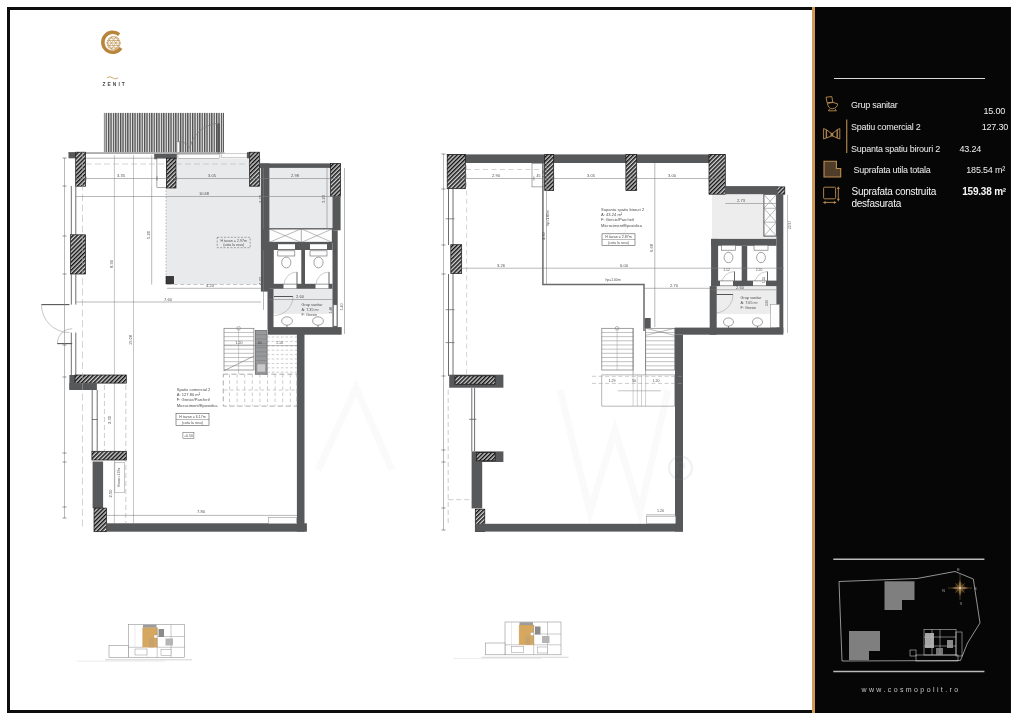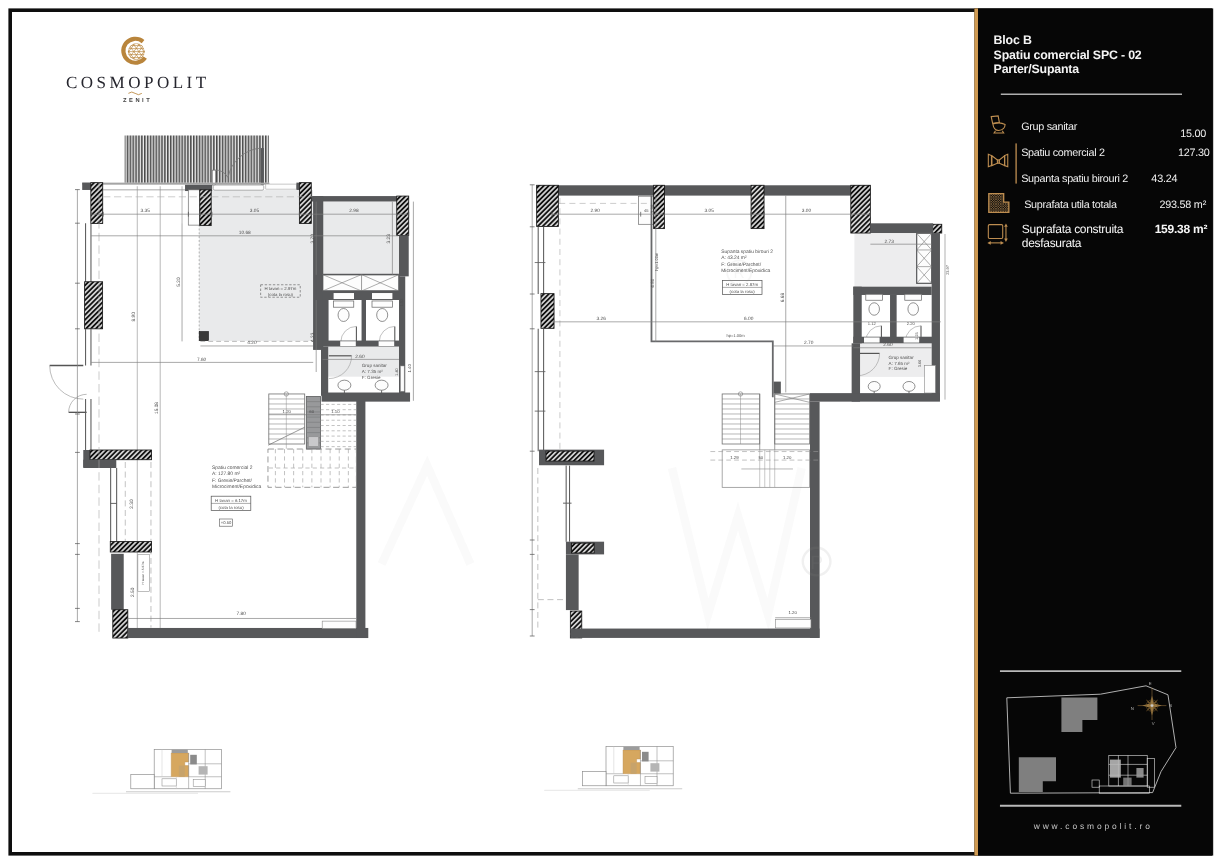--- a/index.html
+++ b/index.html
@@ -518,27 +518,25 @@
 <rect x="956" y="632" width="6" height="24"></rect>
 <rect x="916" y="655" width="42" height="6"></rect>
 <rect x="910" y="650" width="6" height="6"></rect>
 </g>
 <rect x="925" y="633" width="9" height="15" fill="#b7b7b7" opacity="0.9"></rect>
 <rect x="947" y="640" width="6" height="8" fill="#989898" opacity="0.9"></rect>
 <rect x="936" y="648" width="7" height="7" fill="#8f8f8f" opacity="0.8"></rect>
 </g>
 </svg>
 
-<div class="abs" style="left:55px;top:61px;width:260px;font-family:'Liberation Serif',serif;font-size:14.2px;letter-spacing:2.9px;color:#26262e;">COSMOPOLIT</div>
 <div class="abs" style="left:102.5px;top:81.8px;font-size:4.8px;letter-spacing:2.1px;color:#444;font-weight:bold;">ZENIT</div>
-<div class="abs" style="left:828px;top:29px;font-size:10.3px;letter-spacing:-0.15px;line-height:12.2px;font-weight:bold;color:#f4f4f4;">Bloc B<br>Spatiu comercial SPC - 02<br>Parter/Supanta</div>
 <div class="abs" style="left:834px;top:77.5px;width:151px;height:1.2px;background:#d9d9d9;"></div>
 <div class="abs" style="left:851px;top:99.5px;font-size:9px;letter-spacing:-0.25px;color:#efefef;">Grup sanitar</div>
 <div class="abs" style="left:851px;top:122px;font-size:9px;letter-spacing:-0.25px;color:#efefef;">Spatiu comercial 2</div>
 <div class="abs" style="left:851px;top:143.8px;font-size:9px;letter-spacing:-0.25px;color:#efefef;">Supanta spatiu birouri 2</div>
 <div class="abs" style="left:853.5px;top:164.8px;font-size:9px;letter-spacing:-0.25px;color:#efefef;">Suprafata utila totala</div>
 <div class="abs" style="left:851.5px;top:186px;font-size:10px;letter-spacing:-0.25px;line-height:12.2px;font-weight:normal;color:#f6f6f6;">Suprafata construita<br>desfasurata</div>
 <div class="abs" style="left:900px;top:106px;width:105px;text-align:right;font-size:9px;letter-spacing:-0.2px;color:#efefef;">15.00</div>
 <div class="abs" style="left:900px;top:122px;width:108px;text-align:right;font-size:9px;letter-spacing:-0.2px;color:#efefef;">127.30</div>
 <div class="abs" style="left:900px;top:143.8px;width:81px;text-align:right;font-size:9px;letter-spacing:-0.2px;color:#efefef;">43.24</div>
-<div class="abs" style="left:900px;top:164.8px;width:105px;text-align:right;font-size:9px;letter-spacing:-0.2px;color:#efefef;">293.58 m²</div>
+<div class="abs" style="left:900px;top:164.8px;width:105px;text-align:right;font-size:9px;letter-spacing:-0.2px;color:#efefef;">185.54 m²</div>
 <div class="abs" style="left:900px;top:186px;width:106px;text-align:right;font-size:10px;letter-spacing:-0.2px;font-weight:bold;color:#f6f6f6;">159.38 m²</div>
 <div class="abs" style="left:812px;top:686px;width:198px;text-align:center;font-size:7px;letter-spacing:2.4px;color:#c6c6c6;">www.cosmopolit.ro</div>
 </div>
 </body></html>

